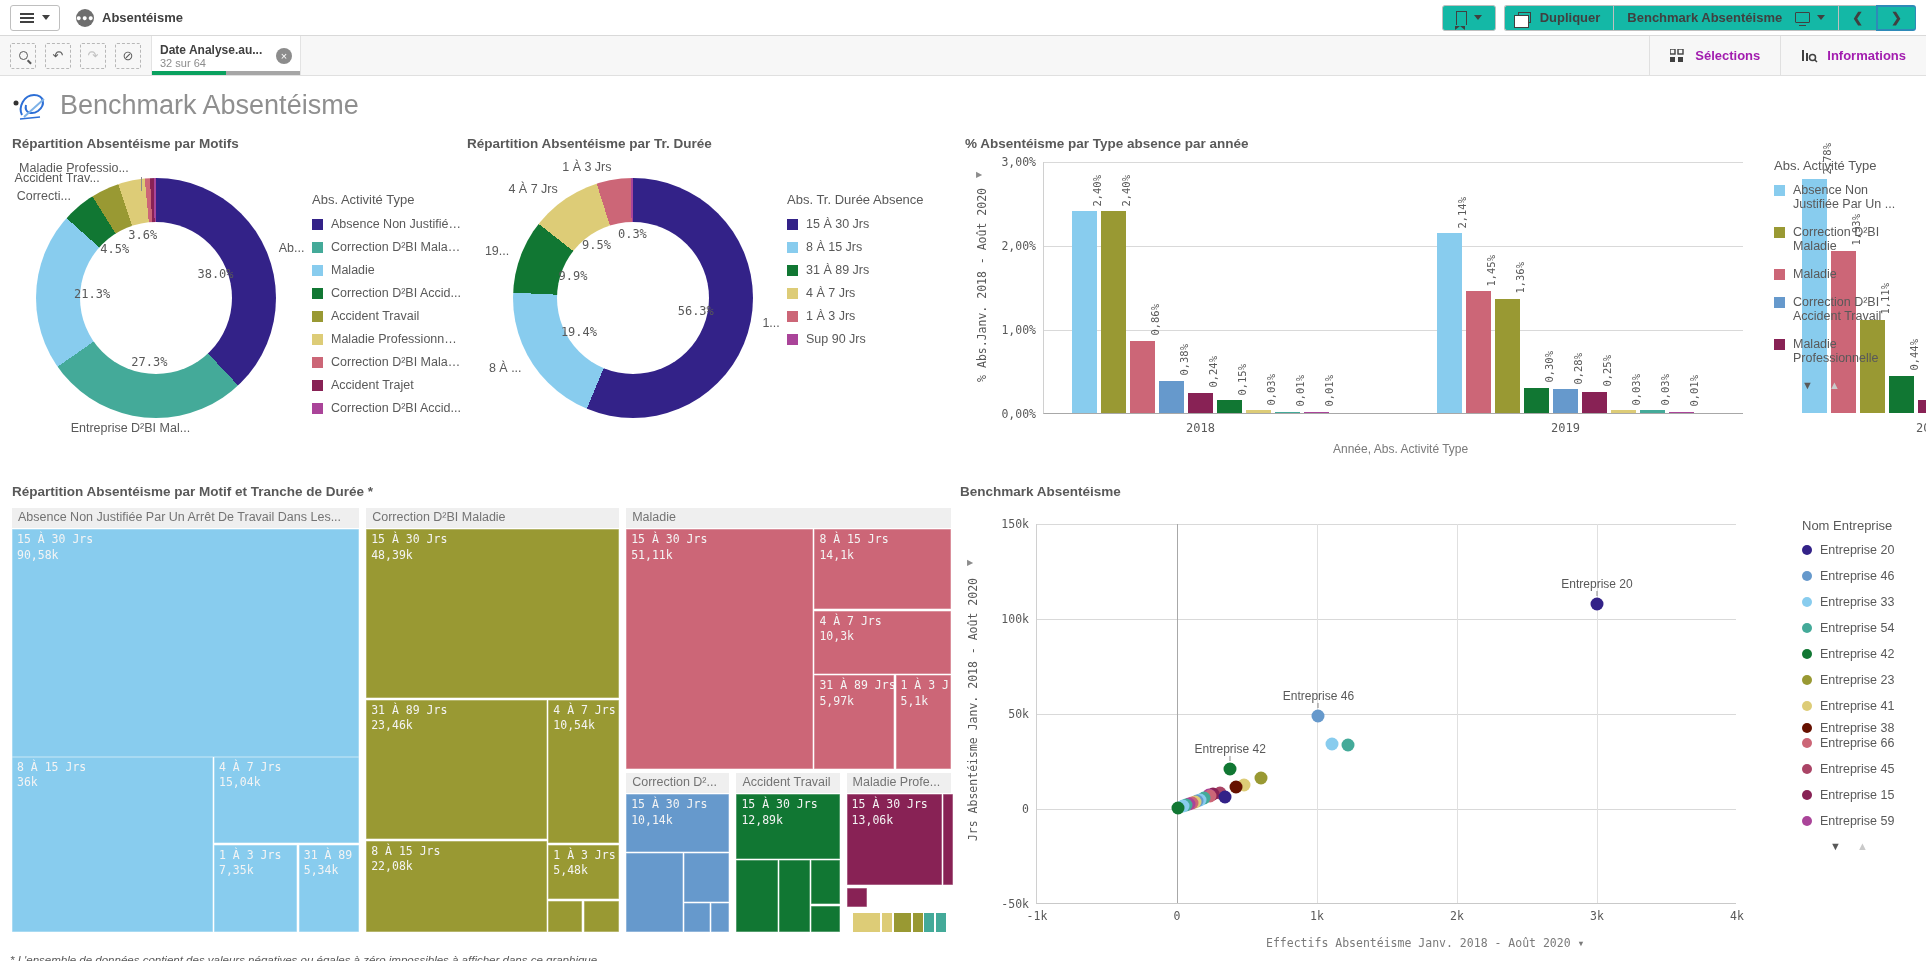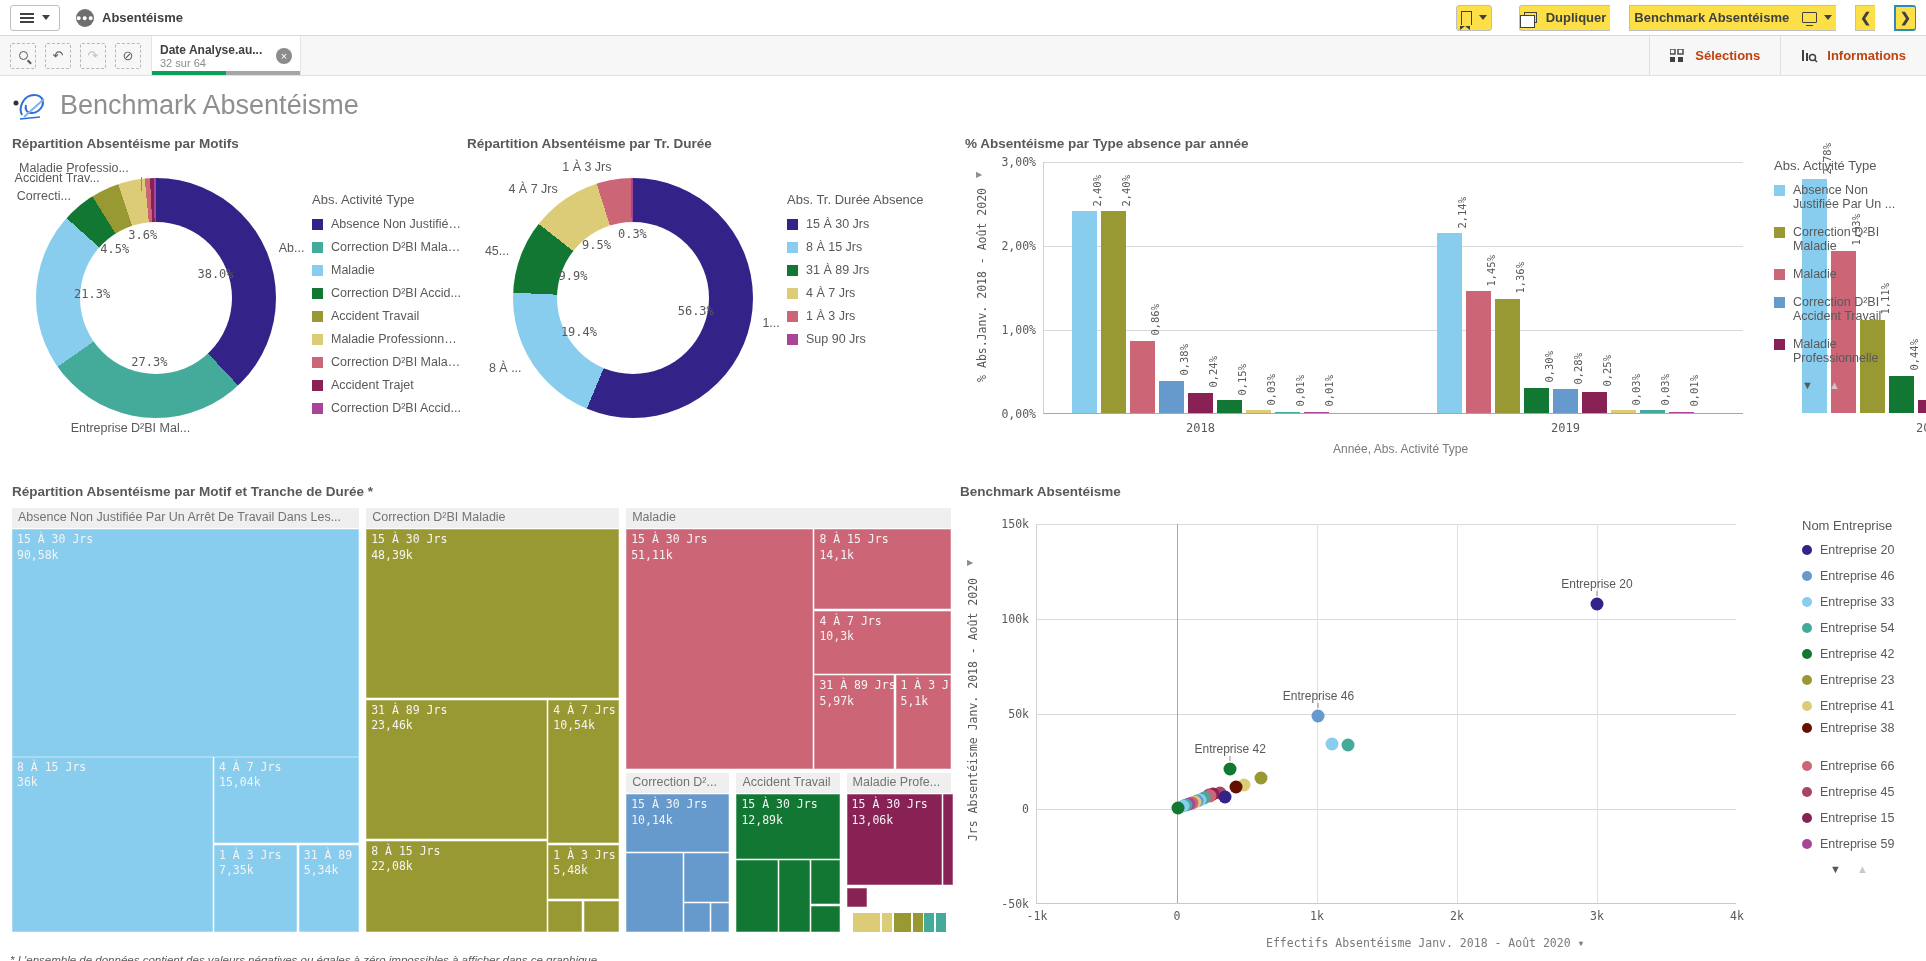--- a/index.html
+++ b/index.html
@@ -15,21 +15,21 @@
   .caret { width:0; height:0; border-left:4px solid transparent; border-right:4px solid transparent; border-top:5px solid #404040; }
   .app-icon { width:18px; height:18px; border-radius:50%; background:#6e6e6e; color:#fff;
     font-size:9px; letter-spacing:.5px; display:flex; align-items:center; justify-content:center; margin-left:16px; }
   .app-title { font-weight:bold; font-size:13px; color:#404040; margin-left:8px; }
   .tabs { position:absolute; left:835px; top:0; height:36px; display:flex; gap:44px; }
   .tab { height:100%; display:flex; align-items:center; font-size:13px; font-weight:bold; color:#595959;
     border-bottom:3px solid transparent; padding:0 2px; cursor:pointer; }
   .tab.active { color:#404040; border-bottom-color:#d77b31; }
   .topbar-right { margin-left:auto; display:flex; align-items:center; gap:8px; }
   .tb-btn { display:flex; align-items:center; gap:7px; border:1px solid #bfbfbf; border-radius:3px;
-    height:26px; padding:0 4px; background:#fde047; font-size:13px; font-weight:bold; color:#404040; cursor:pointer;margin-left:19px; }
+    height:26px; padding:0 13px; background:#14b8a6; font-size:13px; font-weight:bold; color:#404040; cursor:pointer; }
   .btn-group { display:flex; }
   .btn-group .tb-btn { border-radius:0; border-right-width:0; }
   .btn-group .tb-btn:first-child { border-radius:3px 0 0 3px; }
   .btn-group .tb-btn:last-child { border-radius:0 3px 3px 0; border-right-width:1px; }
   .tb-btn.focused { border:2px solid #2e8ab8; }
   .chev { font-size:13px; font-weight:bold; color:#404040; }
   .bookmark { width:11px; height:14px; background:transparent; border:1.5px solid #404040; border-bottom:none; position:relative; }
   .bookmark::after { content:""; position:absolute; left:-1.5px; right:-1.5px; bottom:-5px; border-left:5.5px solid #404040;
     border-right:5.5px solid #404040; border-bottom:4px solid transparent; height:0; width:0;
     border-left-width:5px; border-right-width:5px; }
@@ -49,21 +49,21 @@
     position:relative; display:flex; align-items:center; padding:0 8px; cursor:pointer; }
   .chip-txt { flex:1; overflow:hidden; }
   .chip-field { font-size:12px; font-weight:bold; color:#404040; white-space:nowrap; }
   .chip-count { font-size:11px; color:#8c8c8c; }
   .chip-close { width:16px; height:16px; border-radius:50%; background:#8c8c8c; color:#fff; font-size:11px;
     display:flex; align-items:center; justify-content:center; cursor:pointer; }
   .chip-bar { position:absolute; left:0; bottom:0; height:4px; width:100%; background:#a6a6a6; }
   .chip-bar::after { content:""; position:absolute; left:0; top:0; bottom:0; width:50%; background:#0aa15f; }
   .selbar-right { margin-left:auto; display:flex; }
   .selbar-btn { display:flex; align-items:center; gap:9px; padding:0 20px; font-size:13px; font-weight:bold;
-    color:#c2410c; border-left:1px solid #e0e0e0; cursor:pointer; }
+    color:#a21caf; border-left:1px solid #e0e0e0; cursor:pointer; }
   
   .content { padding:4px 10px 0 10px; }
   .page-head { display:flex; align-items:center; gap:10px; height:50px; }
   .page-title { font-size:27px; color:#8f8f8f; }
   .grid1 { display:grid; grid-template-columns:455px 498px 1fr; height:340px; }
   .grid2 { display:grid; grid-template-columns:948px 1fr; height:468px; margin-top:8px; }
   .chart { position:relative; }
   .chart-title { font-size:13.5px; font-weight:bold; color:#595959; position:absolute; top:6px; left:2px; white-space:nowrap; }
   .mono { font-family:"DejaVu Sans Mono", monospace; }
   
@@ -248,21 +248,21 @@
         </div>
       </div>
     <div class="chart" id="pie1">
       <div class="chart-title">Répartition Absentéisme par Tr. Durée</div>
     <div class="donut" style="left: 48px; top: 48px; width: 240px; height: 240px; background: conic-gradient(rgb(51, 34, 136) 0%, rgb(51, 34, 136) 56.3%, rgb(136, 204, 238) 56.3%, rgb(136, 204, 238) 75.7%, rgb(17, 119, 51) 75.7%, rgb(17, 119, 51) 85.6%, rgb(221, 204, 119) 85.6%, rgb(221, 204, 119) 95.1%, rgb(204, 102, 119) 95.1%, rgb(204, 102, 119) 99.7%, rgb(170, 68, 153) 99.7%, rgb(170, 68, 153) 100%);"></div>
         <div class="pct-lbl mono" style="left: 230.751px; top: 180.584px;">56.3%</div>
         <div class="callout" style="top: 185.955px; left: 297.423px;">1...</div>
         <div class="pct-lbl mono" style="left: 113.963px; top: 202.293px;">19.4%</div>
         <div class="callout" style="top: 230.729px; left: 56.5487px; transform: translateX(-100%);">8 À ...</div>
         <div class="pct-lbl mono" style="left: 107.991px; top: 145.754px;">9.9%</div>
-        <div class="callout" style="top: 114.118px; left: 44.2307px; transform: translateX(-100%);">45...</div>
+        <div class="callout" style="top: 114.118px; left: 44.2307px; transform: translateX(-100%);">19...</div>
         <div class="pct-lbl mono" style="left: 131.529px; top: 115.408px;">9.5%</div>
         <div class="callout" style="top: 51.5295px; left: 92.7794px; transform: translateX(-100%);">4 À 7 Jrs</div>
         <div class="callout" style="top: 29.7575px; left: 146.532px; transform: translateX(-100%);">1 À 3 Jrs</div>
         <div class="pct-lbl mono" style="left: 167.397px; top: 104.003px;">0.3%</div>
         <div class="legend" style="left: 322px; top: 62px; width: 150px;">
           <div class="legend-title">Abs. Tr. Durée Absence</div>
           <div class="li">
             <div class="sw" style="background: rgb(51, 34, 136);"></div>
             <div style="white-space: nowrap; overflow: hidden; text-overflow: ellipsis;">15 À 30 Jrs</div>
           </div>
@@ -611,21 +611,21 @@
             <div style="white-space: nowrap;">Entreprise 42</div>
           </div>
           <div class="li" style="margin-bottom: 12px;">
             <div class="sw round" style="background: rgb(153, 153, 51);"></div>
             <div style="white-space: nowrap;">Entreprise 23</div>
           </div>
           <div class="li" style="margin-bottom: 8px;">
             <div class="sw round" style="background: rgb(221, 204, 119);"></div>
             <div style="white-space: nowrap;">Entreprise 41</div>
           </div>
-          <div class="li" style="margin-bottom: 24px;">
+          <div class="li" style="margin-bottom: 1px;">
             <div class="sw round" style="background: rgb(102, 17, 0);"></div>
             <div style="white-space: nowrap;">Entreprise 38</div>
           </div>
           <div class="li" style="margin-bottom: 12px;">
             <div class="sw round" style="background: rgb(204, 102, 119);"></div>
             <div style="white-space: nowrap;">Entreprise 66</div>
           </div>
           <div class="li" style="margin-bottom: 12px;">
             <div class="sw round" style="background: rgb(170, 68, 102);"></div>
             <div style="white-space: nowrap;">Entreprise 45</div>

